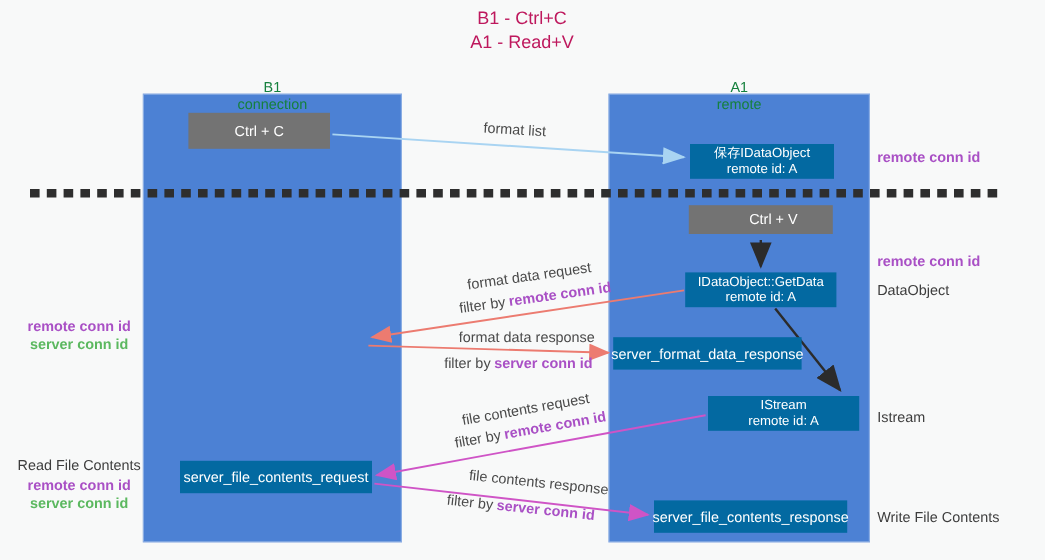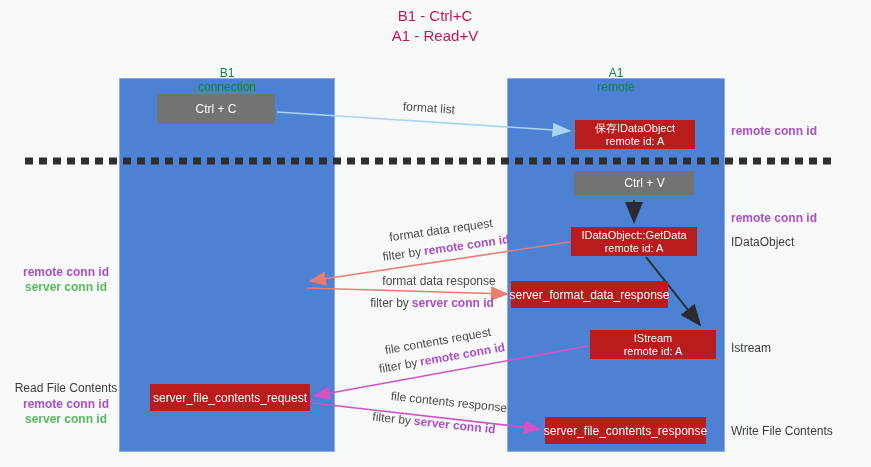--- a/index.html
+++ b/index.html
@@ -8,21 +8,21 @@
     font-family:"Liberation Sans","DejaVu Sans",sans-serif;overflow:hidden;
   }
   .abs{position:absolute;}
   .title{left:315px;top:6px;width:240px;text-align:center;font-size:15px;
     line-height:20px;color:#be185d;z-index:10;}
   .col-header{top:50px;text-align:center;font-size:12px;line-height:14px;color:#15803d;z-index:10;margin-top:16px;}
   .column{top:78px;height:374px;background:#4c81d4;z-index:1;border:1px solid rgba(255,255,255,0.35);box-sizing:border-box;}
   svg.overlay{position:absolute;left:0;top:0;z-index:5;pointer-events:none;}
   .box{z-index:10;text-align:center;color:#fff;box-sizing:border-box;}
   .box.green{background:#737373;}
-  .box.orange{background:#b91c1c;}
+  .box.orange{background:#0369a1;}
   .box.single{font-size:12px;display:flex;align-items:center;justify-content:center;}
   .box.two{font-size:11px;line-height:13px;display:flex;flex-direction:column;align-items:center;justify-content:center;}
   .arrow-label{z-index:10;font-size:12px;color:#4a4a4a;text-align:center;white-space:nowrap;}
   .filter-key{font-weight:bold;color:#a950c5;margin-left:3px;}
   .side-label{z-index:10;font-size:12px;white-space:nowrap;}
   .side-label.plain{color:#3d3d3d;}
   .side-label.purple{color:#a950c5;font-weight:bold;}
   .side-label.green{color:#5bb85f;font-weight:bold;}
   .center{text-align:center;}
 </style>
@@ -134,21 +134,21 @@
     <span>filter by</span><span class="filter-key">remote conn id</span>
   </div>
 
   <div class="abs arrow-label" style="left:389px;top:395px;width:120px;transform:rotate(6deg);">file contents response</div>
   <div class="abs arrow-label" style="left:366px;top:416px;width:136px;transform:rotate(6deg);">
     <span>filter by</span><span class="filter-key">server conn id</span>
   </div>
 
   <div class="abs side-label purple" style="left:731px;top:124px;">remote conn id</div>
   <div class="abs side-label purple" style="left:731px;top:211px;">remote conn id</div>
-  <div class="abs side-label plain" style="left:731px;top:235px;">IDataObject</div>
+  <div class="abs side-label plain" style="left:731px;top:235px;">DataObject</div>
   <div class="abs side-label plain" style="left:731px;top:341px;">Istream</div>
   <div class="abs side-label plain" style="left:731px;top:424px;">Write File Contents</div>
 
   <div class="abs side-label purple center" style="left:18px;top:265px;width:96px;">remote conn id</div>
   <div class="abs side-label green center" style="left:18px;top:280px;width:96px;">server conn id</div>
   <div class="abs side-label plain center" style="left:12px;top:381px;width:108px;">Read File Contents</div>
   <div class="abs side-label purple center" style="left:18px;top:397px;width:96px;">remote conn id</div>
   <div class="abs side-label green center" style="left:18px;top:412px;width:96px;">server conn id</div>
 
 </div>

